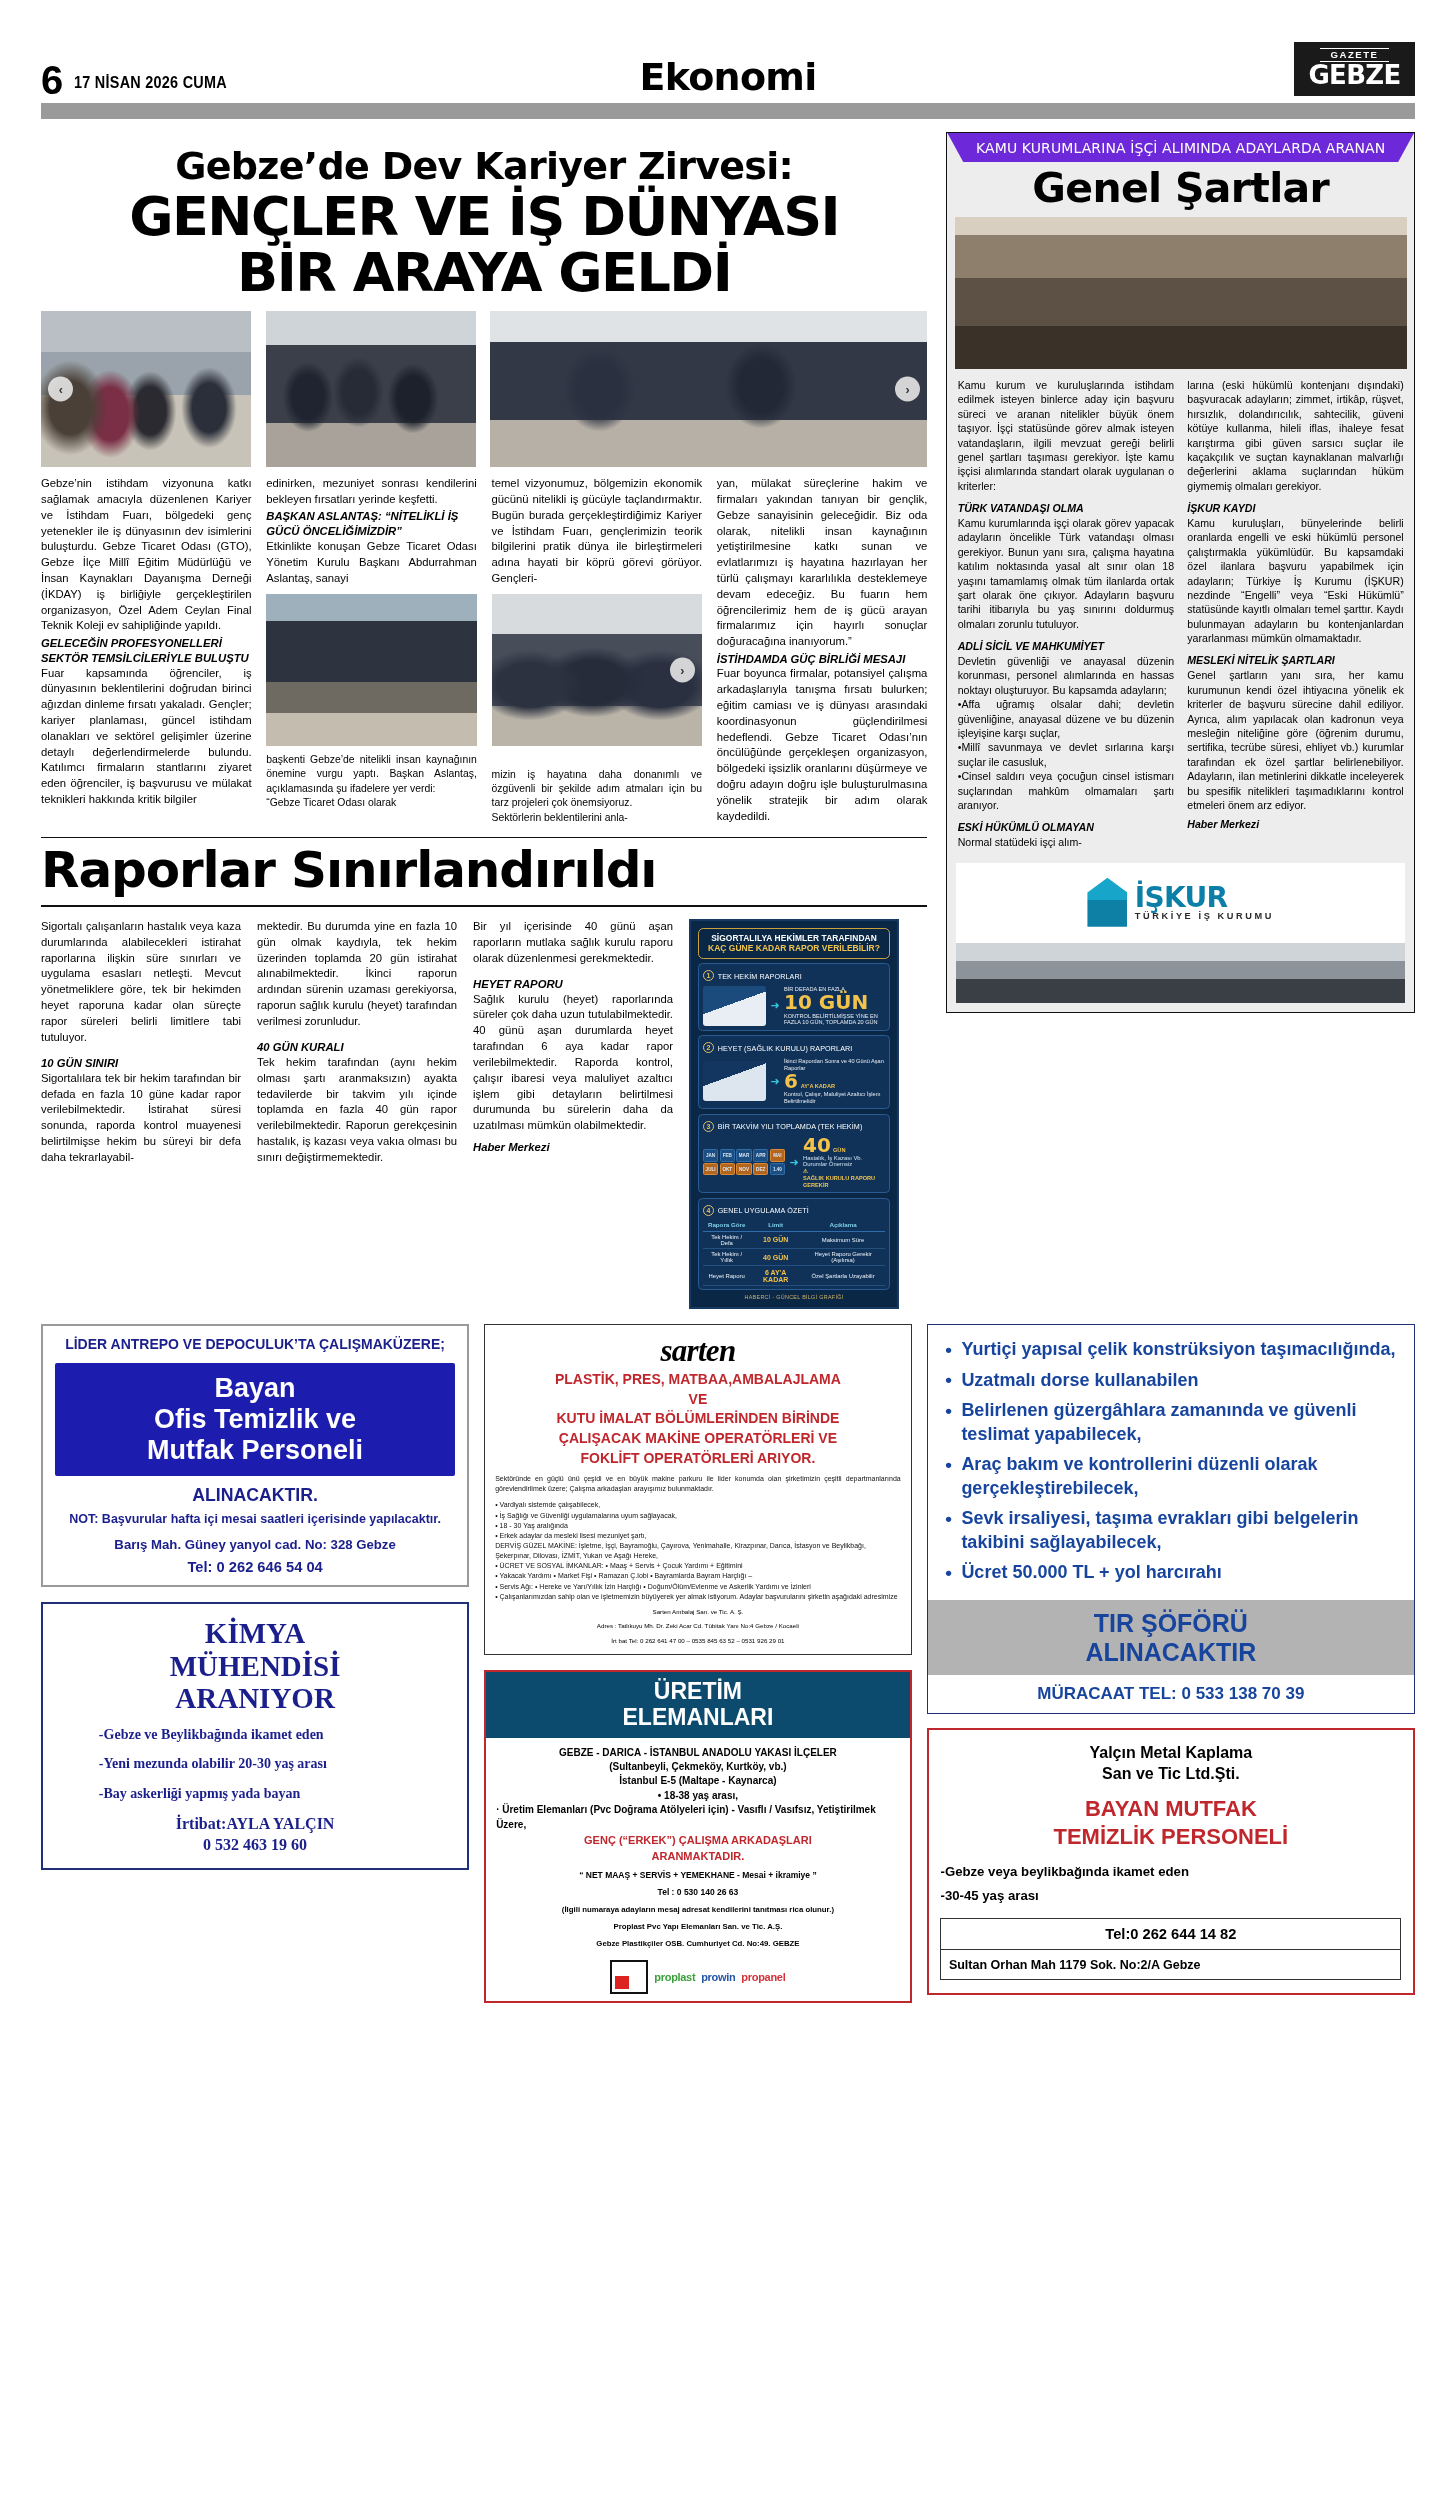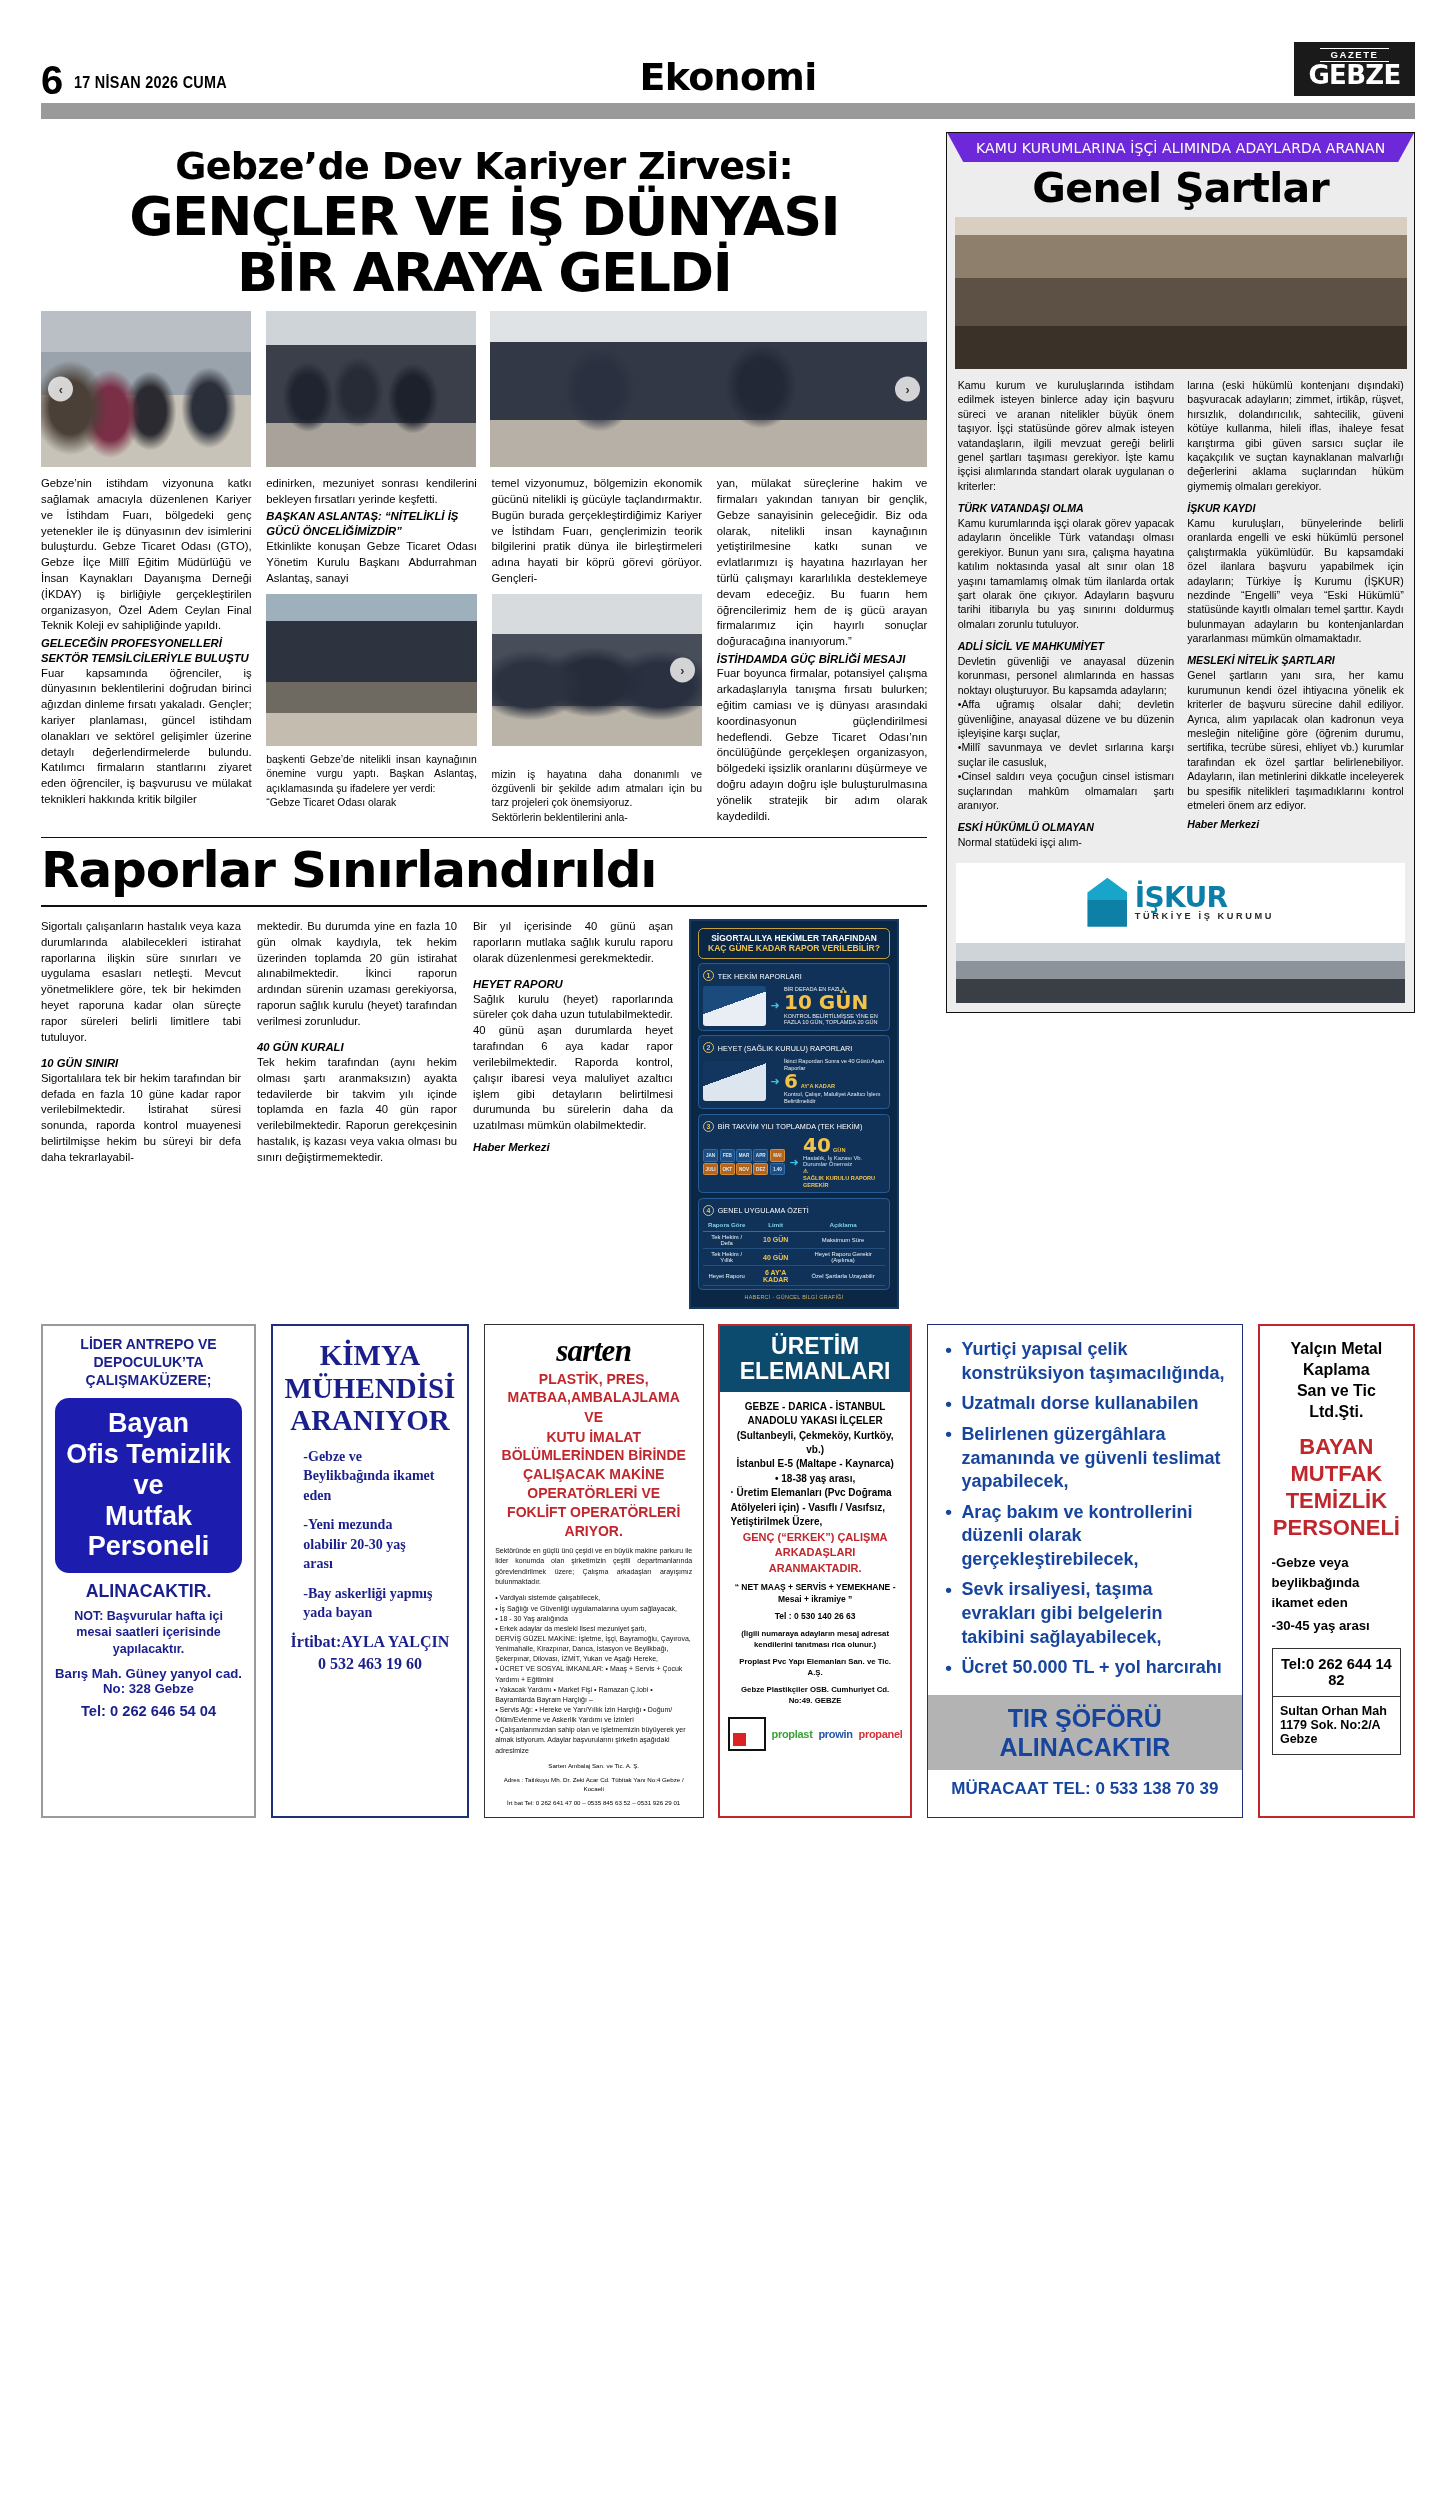--- a/index.html
+++ b/index.html
@@ -157,29 +157,29 @@
     clip-path:polygon(50% 0,100% 30%,100% 100%,0 100%,0 30%)}
   .iskur-txt{line-height:1.05}
   .iskur-n{font-size:28px;font-weight:bold;color:#0b7fa8;letter-spacing:-0.7px;
     font-family:"DejaVu Sans",sans-serif}
   .iskur-s{font-size:9.2px;color:#2a2a2a;letter-spacing:2.6px;font-weight:bold}
   .iskur-bot{position:absolute;left:0;right:0;bottom:0;height:60px;
     background:linear-gradient(180deg,#cfd4d9 0 30%,#8d939a 30% 60%,#3a3f45 60% 100%)}
 
   
   .ads{display:flex;gap:14.7px;margin-top:14.7px}
-  .ads-col{display:flex;flex-direction:row;gap:14.7px}
+  .ads-col{display:flex;flex-direction:column;gap:14.7px}
   .adsA{width:434px}
   .adsB{width:434px}
   .adsC{width:495px}
 
   .ad{border:2.2px solid #9a9a9a;background:#fff;padding:10.3px 11.8px;text-align:center}
 
   .ad-h{color:#1a1f8c;font-weight:bold;font-size:14px;line-height:1.26}
-  .ad-plate{background:#1c1cae;color:#fff;border-radius:14px;margin:8.8px 0;
+  .ad-plate{background:#1c1cae;color:#fff;border-radius:2px;margin:8.8px 0;
     padding:10.3px 5.9px;font-size:27px;font-weight:bold;line-height:1.14;
     font-family:"Liberation Sans",sans-serif}
   .ad-sub{color:#1a1f8c;font-weight:bold;font-size:17.7px;margin-top:4.4px}
   .ad-note{color:#1a1f8c;font-weight:bold;font-size:12.5px;line-height:1.3;margin-top:5.9px}
   .ad-addr{color:#1a1f8c;font-weight:bold;font-size:13.2px;margin-top:8.8px}
   .ad-tel{color:#1a1f8c;font-weight:bold;font-size:14.7px;margin-top:7.4px}
 
   
   .sarten{border:0.7px solid #333;background:#fff;padding:7.4px 10.3px 8.8px;text-align:center}
   .sarten-logo{font-size:31px;font-weight:bold;font-style:italic;

